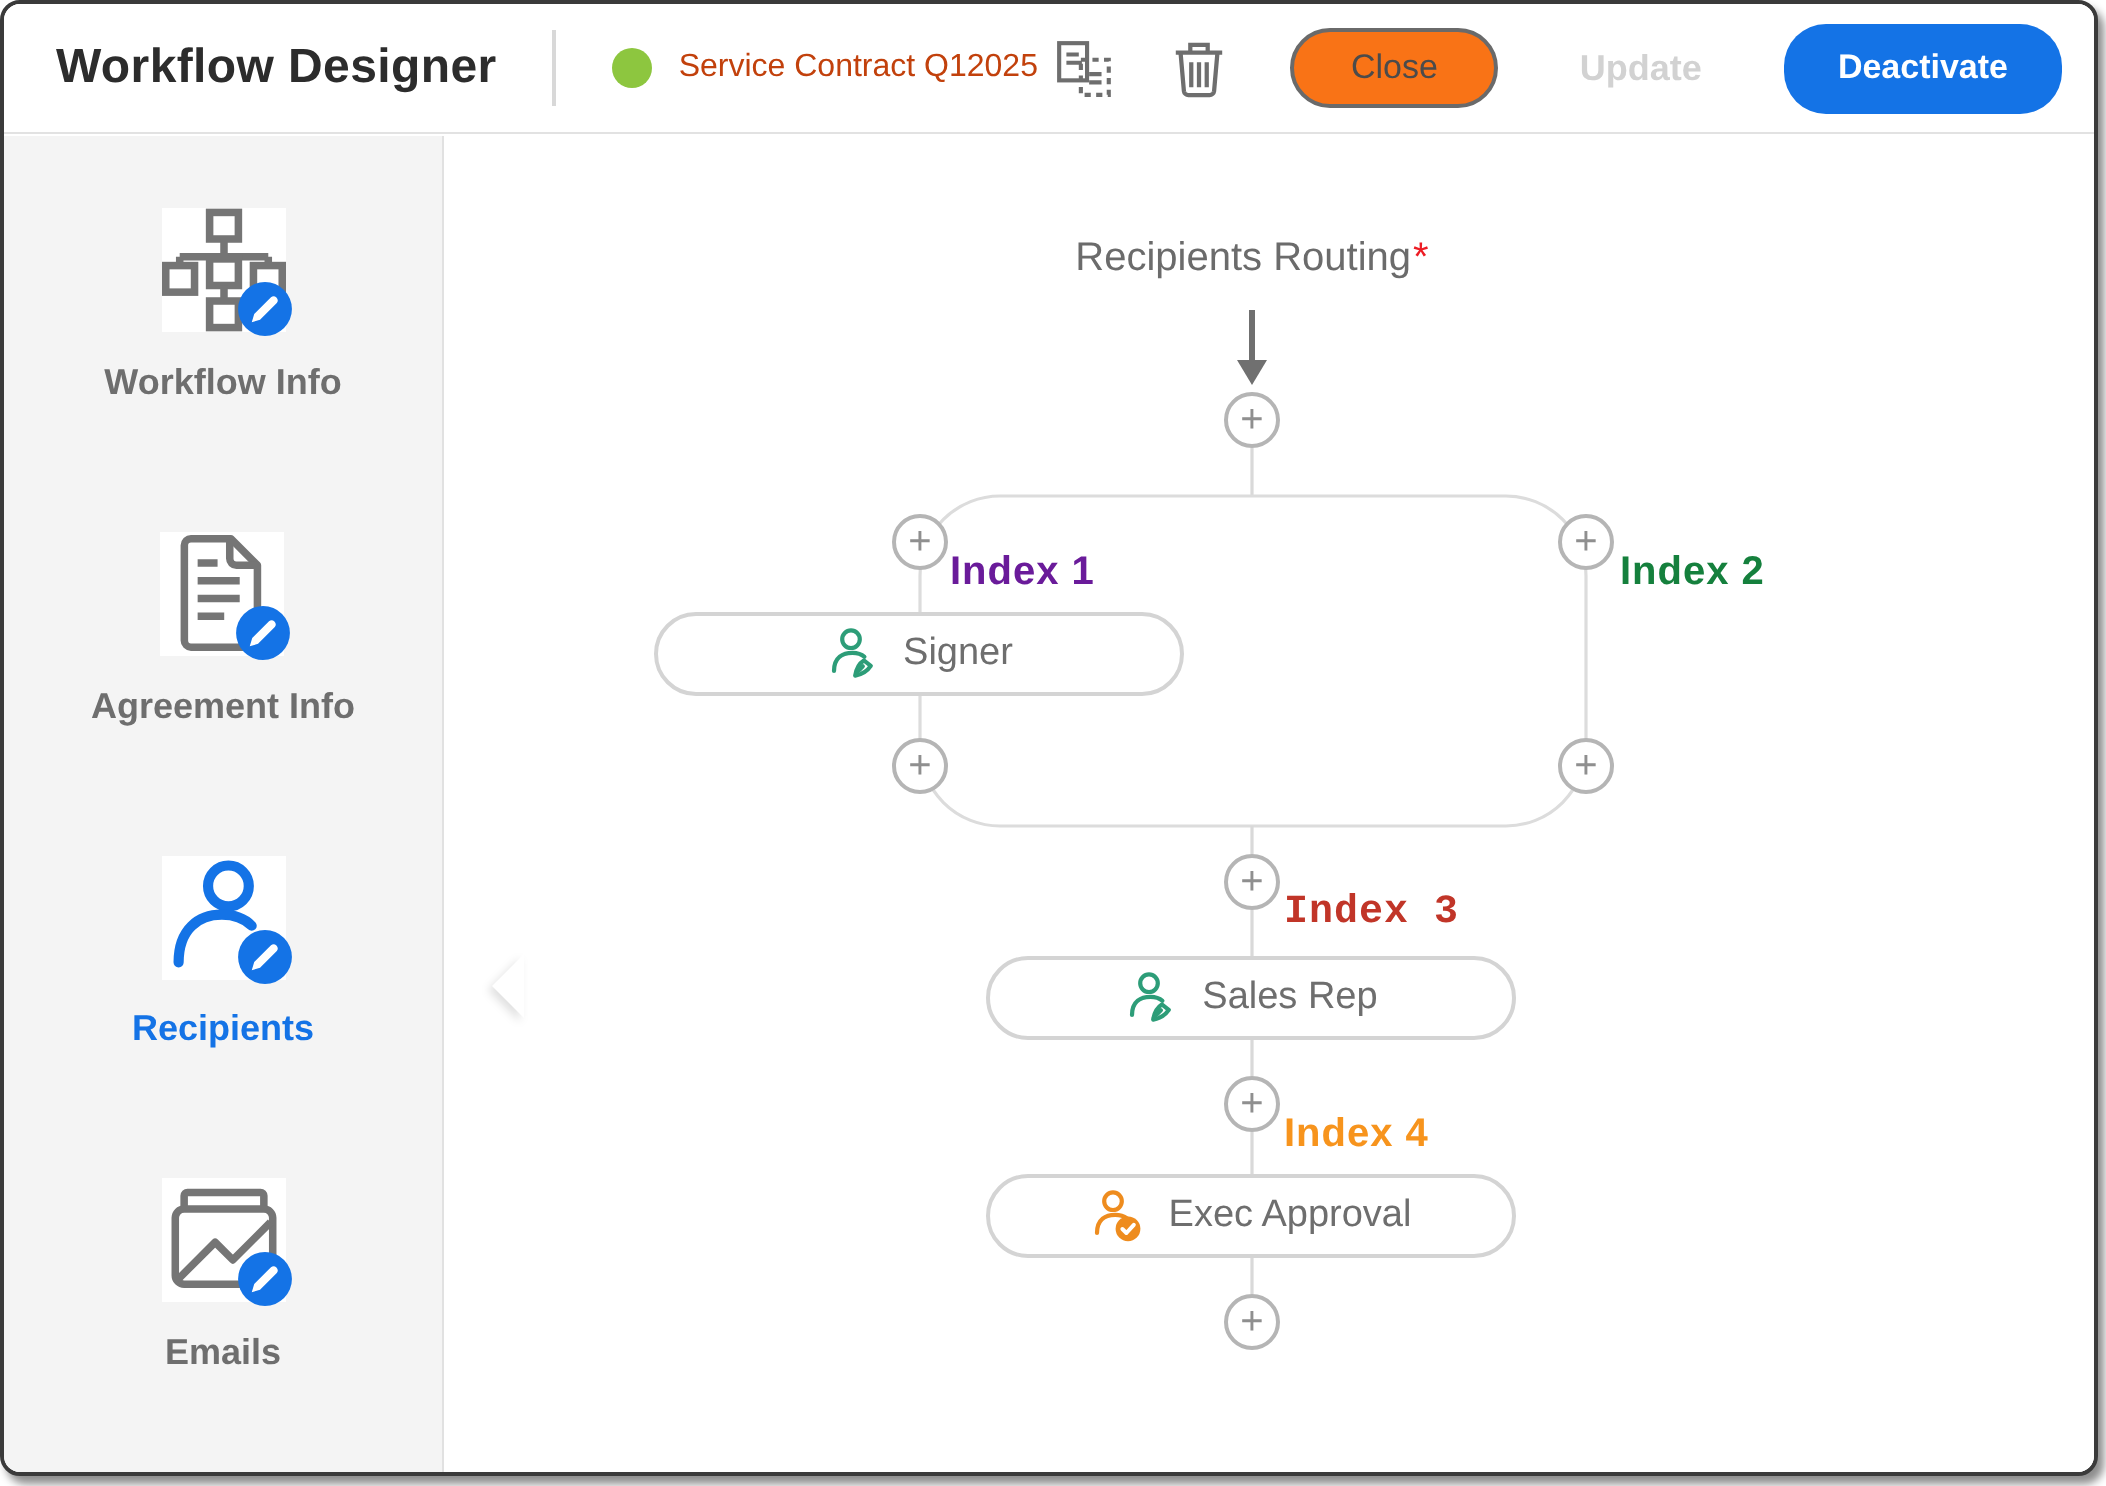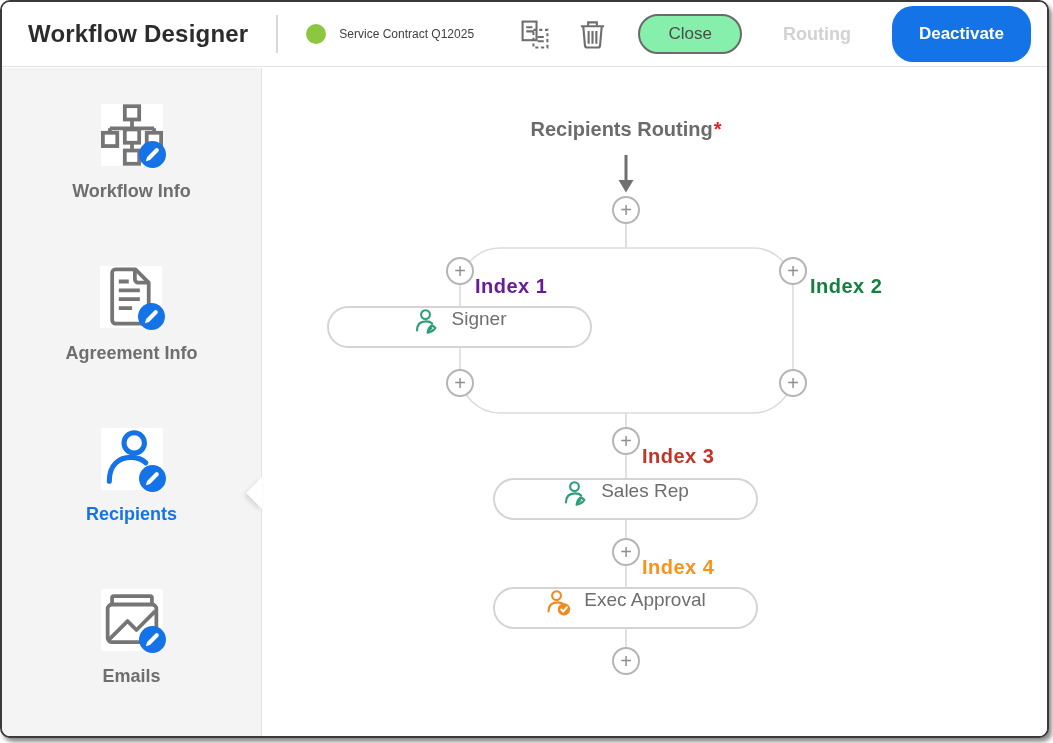--- a/index.html
+++ b/index.html
@@ -11,33 +11,33 @@
   }
   
   .header {
     position:absolute; left:0; top:0; right:0; height:65px;
     background:#fff; border-bottom:1px solid #e2e2e2;
     display:flex; align-items:center; padding:0 16px 0 26px;
   }
   .app-title { font-size:24px; font-weight:600; color:#2c2c2c; letter-spacing:.2px; }
   .vdivider { width:2px; height:38px; background:#d8d8d8; margin:0 28px; }
   .status-dot { width:20px; height:20px; border-radius:50%; background:#8DC63F; margin-right:13px; flex:none; }
-  .wf-name { font-size:12px; color:#404040;text-align:right; }
+  .wf-name { font-size:16px; color:#c2410c;text-align:right; }
   .header-actions { margin-left:auto; display:flex; align-items:center; gap:27px; }
   .icon-btn { background:none; border:none; cursor:pointer; display:flex; align-items:center; color:#6e6e6e; padding:0; }
   .btn { font-family:inherit; cursor:pointer; border-radius:21px; font-size:17px; }
   .btn-close {
-    background:#86efac; border:2px solid #6a6a6a; color:#4b4b4b;
+    background:#f97316; border:2px solid #6a6a6a; color:#4b4b4b;
     height:40px; padding:0 28px; font-weight:500; margin-left:4px;
   }
   .btn-update { background:none; border:none; color:#d2d2d2; font-size:18px; font-weight:600; margin:0 14px; cursor:default; }
-  .btn-deactivate { background:#1473E6; border:none; color:#fff; height:56px; padding:0 27px; font-weight:600; }
+  .btn-deactivate { background:#1473E6; border:none; color:#fff; height:45px; padding:0 27px; font-weight:600; }
   
   .sidebar {
-    position:absolute; left:0; top:66px; width:260px; bottom:0;
+    position:absolute; left:0; top:66px; width:220px; bottom:0;
     background:#f4f4f4; border-right:1px solid #e1e1e1;
     display:flex; flex-direction:column; align-items:center; padding-top:36px; gap:64px;
   }
   .side-item { display:flex; flex-direction:column; align-items:center; cursor:pointer; }
   .side-icon { position:relative; width:62px; height:62px; }
   .side-icon > svg.main { position:absolute; left:0; top:0; }
   .badge { position:absolute; right:-4px; bottom:-3px; }
   .side-label { margin-top:15px; font-size:18px; font-weight:600; color:#6e6e6e; }
   .side-item.active .side-label { color:#1473E6; font-weight:700;margin-top:14px; }
   
@@ -46,35 +46,35 @@
   }
   .notch {
     position:absolute; left:-16px; top:409px; width:0; height:0;
     border-top:16px solid transparent; border-bottom:16px solid transparent;
     border-right:16px solid #fff;
     filter:drop-shadow(-2px 2px 2px rgba(0,0,0,.12));
     z-index:5;
   }
   .flow-title {
     position:absolute; left:364px; top:50px; transform:translateX(-50%);
-    font-size:20px; font-weight:700; color:#6b6b6b; white-space:nowrap; z-index:2;
+    font-size:20px; font-weight:400; color:#6b6b6b; white-space:nowrap; z-index:2;
   }
   .flow-title .req { color:#ed1c24; margin-left:1px; }
   .flow-lines { position:absolute; left:0; top:0; z-index:0; }
   .down-arrow { position:absolute; left:354px; top:86px; z-index:1; }
   .plus {
     position:absolute; width:28px; height:28px; border:2px solid #b5b5b5; border-radius:50%;
     background:#fff; color:#8f8f8f; font-size:20px; font-weight:400;
     display:flex; align-items:center; justify-content:center; line-height:1;
     cursor:pointer; z-index:3; padding:0; font-family:inherit;
   }
   .pill {
     position:absolute; width:265px; height:42px; background:#fff;
     border:2px solid #d4d4d4; border-radius:22px;
-    display:flex; justify-content:center; gap:11px;
+    display:flex; align-items:center; justify-content:center; gap:11px;
     cursor:pointer; z-index:2;
   }
   .pill-label { font-size:19px; color:#6e6e6e; }
   .idx {
     position:absolute; font-size:20px; font-weight:700; white-space:nowrap; z-index:4;
     letter-spacing:.5px;
   }
 </style>
 </head>
 <body>
@@ -98,21 +98,21 @@
       </button>
       <button class="icon-btn">
         <svg width="29" height="31" viewBox="0 0 30 32" fill="none" stroke="#6e6e6e" stroke-width="2.2">
           <path d="M3 7.5 H27"></path>
           <path d="M10.5 7 V3.5 h9 V7"></path>
           <path d="M5.5 8 l1.7 19.5 a2.3 2.3 0 0 0 2.3 2 h11 a2.3 2.3 0 0 0 2.3 -2 L24.5 8"></path>
           <path d="M11 12.5 v13 M15 12.5 v13 M19 12.5 v13"></path>
         </svg>
       </button>
       <button class="btn btn-close">Close</button>
-      <button class="btn btn-update">Routing</button>
+      <button class="btn btn-update">Update</button>
       <button class="btn btn-deactivate">Deactivate</button>
     </div>
   </div>
 
   <div class="sidebar">
 
     <div class="side-item">
       <div class="side-icon">
         <svg class="main" width="62" height="62" viewBox="0 0 56 56" fill="none" stroke="#757575" stroke-width="3.4">
           <rect x="21.5" y="2" width="13" height="12"></rect>
@@ -203,21 +203,21 @@
     <button class="plus" style="left:184px;top:189px">+</button>
     <button class="plus" style="left:517px;top:189px">+</button>
     <button class="plus" style="left:184px;top:301px">+</button>
     <button class="plus" style="left:517px;top:301px">+</button>
     <button class="plus" style="left:350px;top:359px">+</button>
     <button class="plus" style="left:350px;top:470px">+</button>
     <button class="plus" style="left:350px;top:579px">+</button>
 
     <div class="idx" style="left: 213px; top: 207px; color: rgb(106, 27, 154);">Index 1</div>
     <div class="idx" style="left: 548px; top: 207px; color: #15803d;">Index 2</div>
-    <div class="idx" style="left: 380px; top: 377px; color: rgb(193, 53, 40);">Index 3</div>
+    <div class="idx" style="left: 380px; top: 377px; color: rgb(193, 53, 40); font-family: Liberation Mono, monospace;">Index 3</div>
     <div class="idx" style="left: 380px; top: 488px; color: rgb(247, 148, 29);">Index 4</div>
 
     <div class="pill" style="left:65px;top:238px">
       <svg width="28" height="28" viewBox="0 0 28 28" fill="none" stroke="#2D9D78" stroke-width="2.1" stroke-linecap="round">
         <circle cx="12.5" cy="6.6" r="4.4"></circle>
         <path d="M4 22.5 C4 15.6 8.6 13.4 13.2 13.4 c2.7 0 4.7 0.8 6 2"></path>
         <path d="M14.6 24.8 c0.5 -3.5 1.8 -6 4.3 -7.6 l3.5 2.7 c-1.8 2.7 -4.2 4.2 -7.8 4.9 z" stroke-linejoin="round"></path>
         <path d="M16 22.6 l2.4 -2.5"></path>
       </svg>
       <span class="pill-label">Signer</span>

